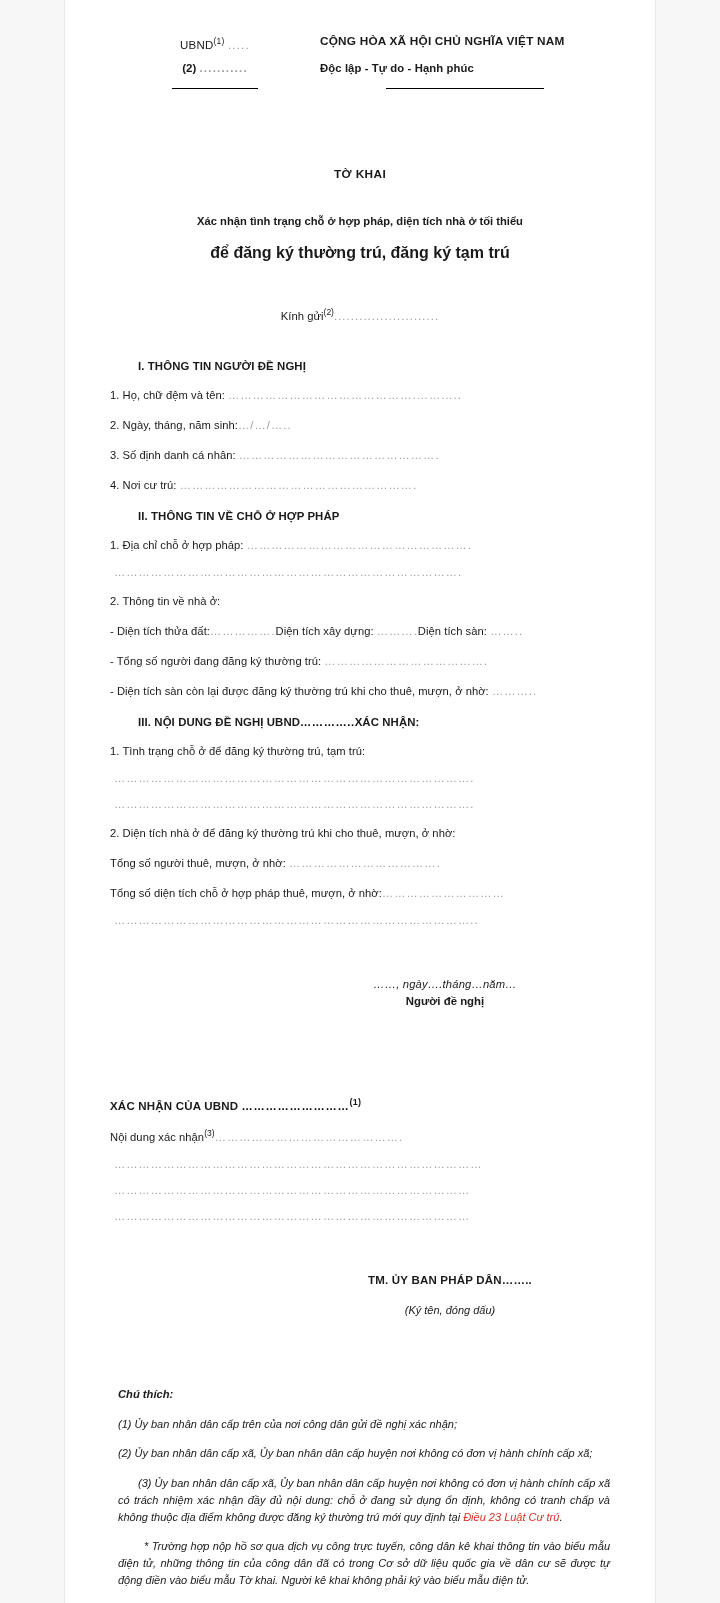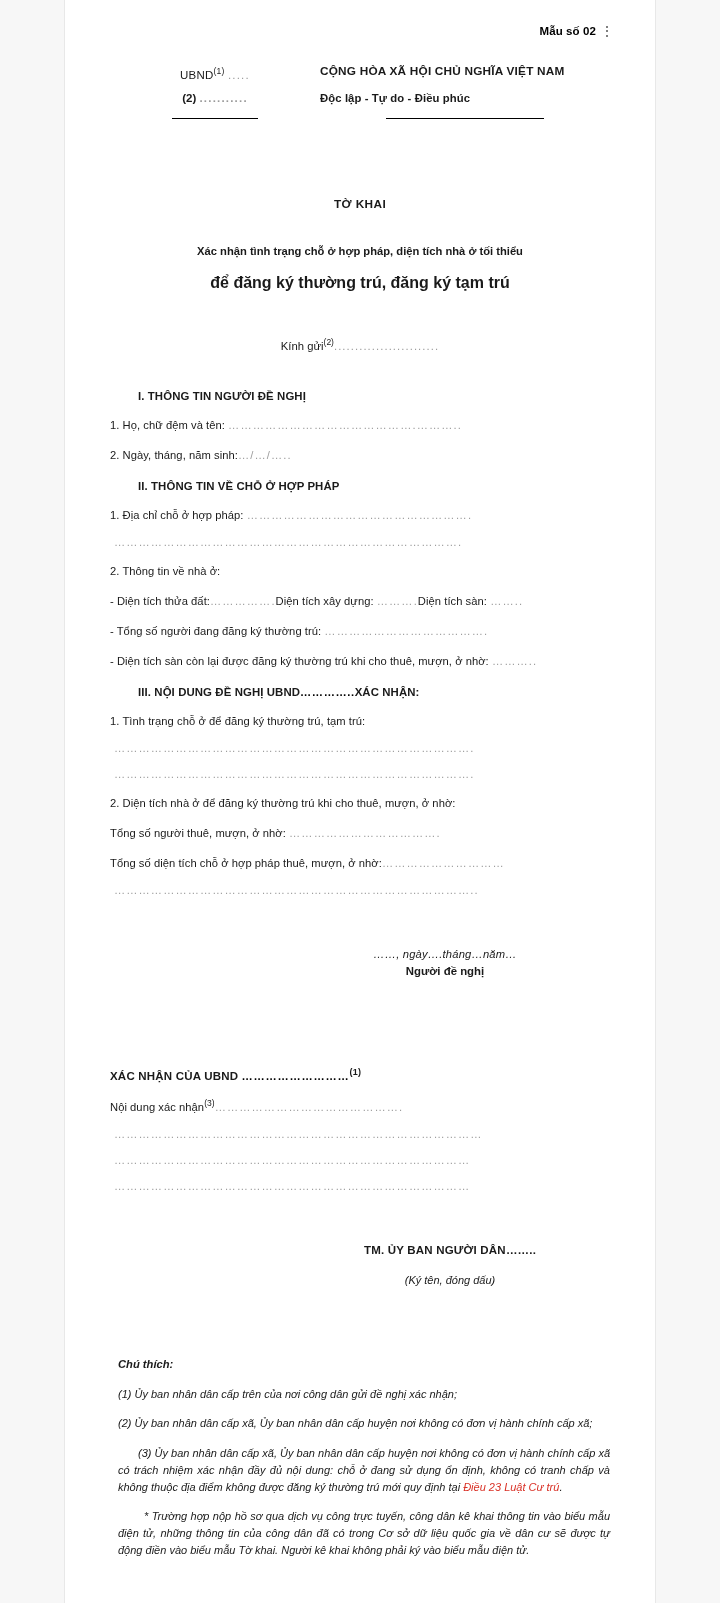--- a/index.html
+++ b/index.html
@@ -61,21 +61,21 @@
     width: 2px;
     height: 2px;
     border-radius: 50%;
     background: #555;
   }
 
   
   .doc-header {
     display: flex;
     align-items: flex-start;
-    margin-top: 24px;
+    margin-top: 12px;
     margin-bottom: 10px;
   }
   .hdr-left {
     width: 42%;
     text-align: center;
     padding-top: 2px;
   }
   .hdr-right {
     width: 58%;
     text-align: left;
@@ -245,44 +245,36 @@
   .note.indent { text-indent: 20px; }
   .note.star { text-indent: 26px; }
   .law-link { color: #d93025; }
 </style>
 </head>
 <body>
 
 <div class="page-wrap">
   <div class="page">
 
-    <div class="top-bar">
-      <span class="form-code">Mẫu số 02</span>
-      <span class="kebab">
-          <i></i>
-          <i></i>
-          <i></i>
-        </span>
-    </div>
 
     <div class="doc-header">
       <div class="hdr-left">
         <div class="ubnd-line">
           <span>UBND</span><sup>(1)</sup>
           <span class="dots-s">.....</span>
         </div>
         <div class="line2">
           <span>(2)</span>
           <span class="dots-s">...........</span>
         </div>
         <div class="rule-left"></div>
       </div>
       <div class="hdr-right">
         <div class="nation">CỘNG HÒA XÃ HỘI CHỦ NGHĨA VIỆT NAM</div>
-        <div class="motto">Độc lập - Tự do - Điều phúc</div>
+        <div class="motto">Độc lập - Tự do - Hạnh phúc</div>
         <div class="rule-right"></div>
       </div>
     </div>
 
     <div class="title-block">
       <div class="doc-title">TỜ KHAI</div>
       <div class="doc-subtitle">Xác nhận tình trạng chỗ ở hợp pháp, diện tích nhà ở tối thiểu</div>
       <div class="doc-subtitle2">để đăng ký thường trú, đăng ký tạm trú</div>
     </div>
 
@@ -296,21 +288,29 @@
 
       <div class="ln">
         <span>1. Họ, chữ đệm và tên:</span>
         <span class="dots">……………………………………….………..</span>
       </div>
 
       <div class="ln">
         <span>2. Ngày, tháng, năm sinh:</span><span class="dots">…/…/…..</span>
       </div>
 
-
+      <div class="ln">
+        <span>3. Số định danh cá nhân:</span>
+        <span class="dots">………………………………………….</span>
+      </div>
+
+      <div class="ln">
+        <span>4. Nơi cư trú:</span>
+        <span class="dots">………………………………………………….</span>
+      </div>
 
       <div class="sec-head">II. THÔNG TIN VỀ CHỖ Ở HỢP PHÁP</div>
 
       <div class="ln">
         <span>1. Địa chỉ chỗ ở hợp pháp:</span>
         <span class="dots">……………………………………………….</span>
       </div>
       <div class="dotrow">………………………………………………………………………….</div>
 
       <div class="ln">2. Thông tin về nhà ở:</div>
@@ -363,21 +363,21 @@
     <div class="confirm-body">
       <div class="ln noidung">
         <span>Nội dung xác nhận</span><sup>(3)</sup><span class="dots">……………………………………….</span>
       </div>
       <div class="dotrow">………………………………………………………………………………</div>
       <div class="dotrow">……………………………………………………………………………</div>
       <div class="dotrow">……………………………………………………………………………</div>
     </div>
 
     <div class="tm-block">
-      <div class="tm-line">TM. ỦY BAN NGƯỜI DÂN……..</div>
+      <div class="tm-line">TM. ỦY BAN PHÁP DÂN……..</div>
       <div class="tm-sub">(Ký tên, đóng dấu)</div>
     </div>
 
     <div class="notes">
       <div class="notes-title">Chú thích:</div>
       <div class="note">(1) Ủy ban nhân dân cấp trên của nơi công dân gửi đề nghị xác nhận;</div>
       <div class="note">(2) Ủy ban nhân dân cấp xã, Ủy ban nhân dân cấp huyện nơi không có đơn vị hành chính cấp xã;</div>
       <div class="note indent"><span>(3) Ủy ban nhân dân cấp xã, Ủy ban nhân dân cấp huyện nơi không có đơn vị hành chính cấp xã có trách nhiệm xác nhận đầy đủ nội dung: chỗ ở đang sử dụng ổn định, không có tranh chấp và không thuộc địa điểm không được đăng ký thường trú mới quy định tại </span><span class="law-link">Điều 23 Luật Cư trú</span><span>.</span></div>
       <div class="note star">* Trường hợp nộp hồ sơ qua dịch vụ công trực tuyến, công dân kê khai thông tin vào biểu mẫu điện tử, những thông tin của công dân đã có trong Cơ sở dữ liệu quốc gia về dân cư sẽ được tự động điền vào biểu mẫu Tờ khai. Người kê khai không phải ký vào biểu mẫu điện tử.</div>
     </div>

